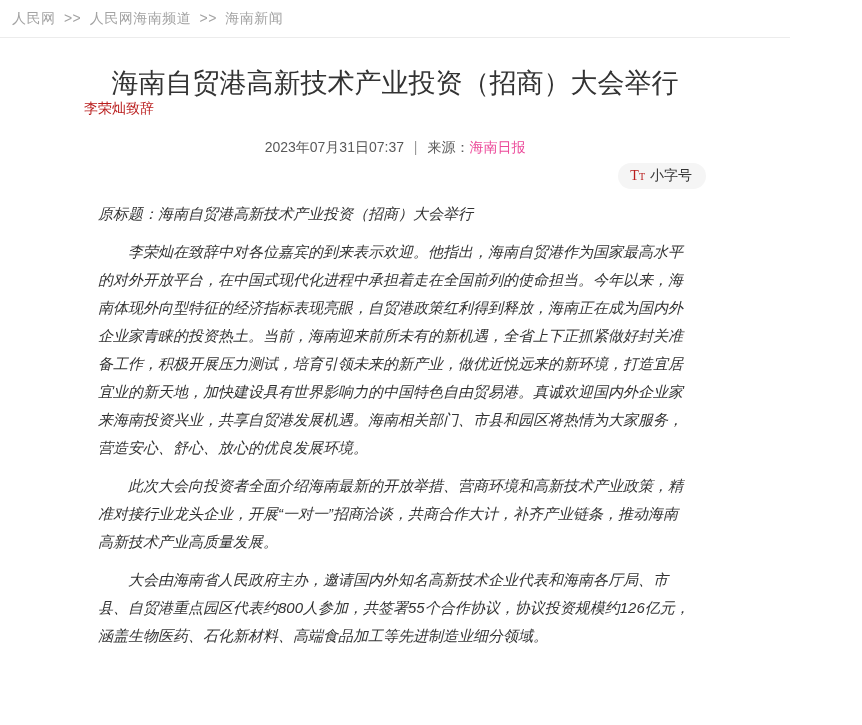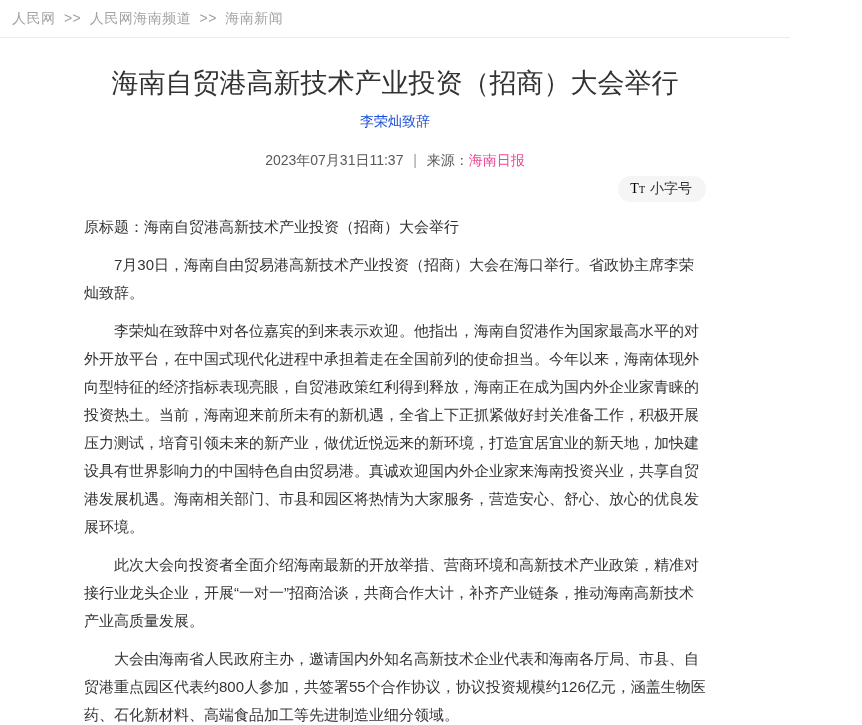--- a/index.html
+++ b/index.html
@@ -35,24 +35,23 @@
 
   h1.title {
     margin-top: 29px;
     font-size: 27px;
     font-weight: 500;
     color: #333333;
     text-align: center;
     line-height: 33px;
   }
   .subtitle {
-    margin-top: 13px;
-    text-align: center;
+    text-align: left;
     font-size: 14px;
-    color: #1d4ed8;
+    color: #b91c1c;
   }
   .meta {
     margin-top: 21px;
     text-align: center;
     font-size: 14px;
     color: #595959;
   }
   .meta .meta-sep { margin: 0 6px; color: #9a9a9a; }
   .meta a.source-link { color: #ec4899; text-decoration: none; cursor: pointer; }
 
@@ -63,32 +62,32 @@
     gap: 5px;
     background: #f5f5f5;
     border: none;
     border-radius: 13px;
     padding: 4px 14px 4px 12px;
     font-size: 14px;
     color: #333333;
     cursor: pointer;
     font-family: "Liberation Sans", "DejaVu Sans", sans-serif;
   }
-  .tt-icon { font-family: "Liberation Serif", "DejaVu Serif", serif; color: #000000; line-height: 1; }
+  .tt-icon { font-family: "Liberation Serif", "DejaVu Serif", serif; color: #b91c1c; line-height: 1; }
   .tt-icon .t-big { font-size: 14px; }
   .tt-icon .t-small { font-size: 10px; }
 
   
   .body {
     margin-top: 13px;
     font-size: 15px;
     color: #333333;
     line-height: 28px;
   }
-  .body p { margin: 10px 0; text-indent: 2em; }
+  .body p { margin: 10px 14px; text-indent: 2em; font-style: italic; }
   .body p.original-title { text-indent: 0; }
 </style>
 </head>
 <body>
 
 <div class="page">
 
   <div class="breadcrumb">
     <a>人民网</a>
     <span class="sep">&gt;&gt;</span>
@@ -99,35 +98,34 @@
 
   <div class="divider"></div>
 
   <div class="article">
 
     <h1 class="title">海南自贸港高新技术产业投资（招商）大会举行</h1>
 
     <div class="subtitle">李荣灿致辞</div>
 
     <div class="meta">
-      <span>2023年07月31日11:37</span>
+      <span>2023年07月31日07:37</span>
       <span class="meta-sep">|</span>
       <span>来源：</span><a class="source-link">海南日报</a>
     </div>
 
     <div class="toolbar">
       <button class="font-size-pill">
         <span class="tt-icon"><span class="t-big">T</span><span class="t-small">T</span></span>
         <span>小字号</span>
       </button>
     </div>
 
     <div class="body">
       <p class="original-title"><span>原标题：</span><span>海南自贸港高新技术产业投资（招商）大会举行</span></p>
-      <p>7月30日，海南自由贸易港高新技术产业投资（招商）大会在海口举行。省政协主席李荣灿致辞。</p>
       <p>李荣灿在致辞中对各位嘉宾的到来表示欢迎。他指出，海南自贸港作为国家最高水平的对外开放平台，在中国式现代化进程中承担着走在全国前列的使命担当。今年以来，海南体现外向型特征的经济指标表现亮眼，自贸港政策红利得到释放，海南正在成为国内外企业家青睐的投资热土。当前，海南迎来前所未有的新机遇，全省上下正抓紧做好封关准备工作，积极开展压力测试，培育引领未来的新产业，做优近悦远来的新环境，打造宜居宜业的新天地，加快建设具有世界影响力的中国特色自由贸易港。真诚欢迎国内外企业家来海南投资兴业，共享自贸港发展机遇。海南相关部门、市县和园区将热情为大家服务，营造安心、舒心、放心的优良发展环境。</p>
       <p>此次大会向投资者全面介绍海南最新的开放举措、营商环境和高新技术产业政策，精准对接行业龙头企业，开展“一对一”招商洽谈，共商合作大计，补齐产业链条，推动海南高新技术产业高质量发展。</p>
       <p>大会由海南省人民政府主办，邀请国内外知名高新技术企业代表和海南各厅局、市县、自贸港重点园区代表约800人参加，共签署55个合作协议，协议投资规模约126亿元，涵盖生物医药、石化新材料、高端食品加工等先进制造业细分领域。</p>
 
     </div>
 
   </div>
 </div>
 
 </body></html>

